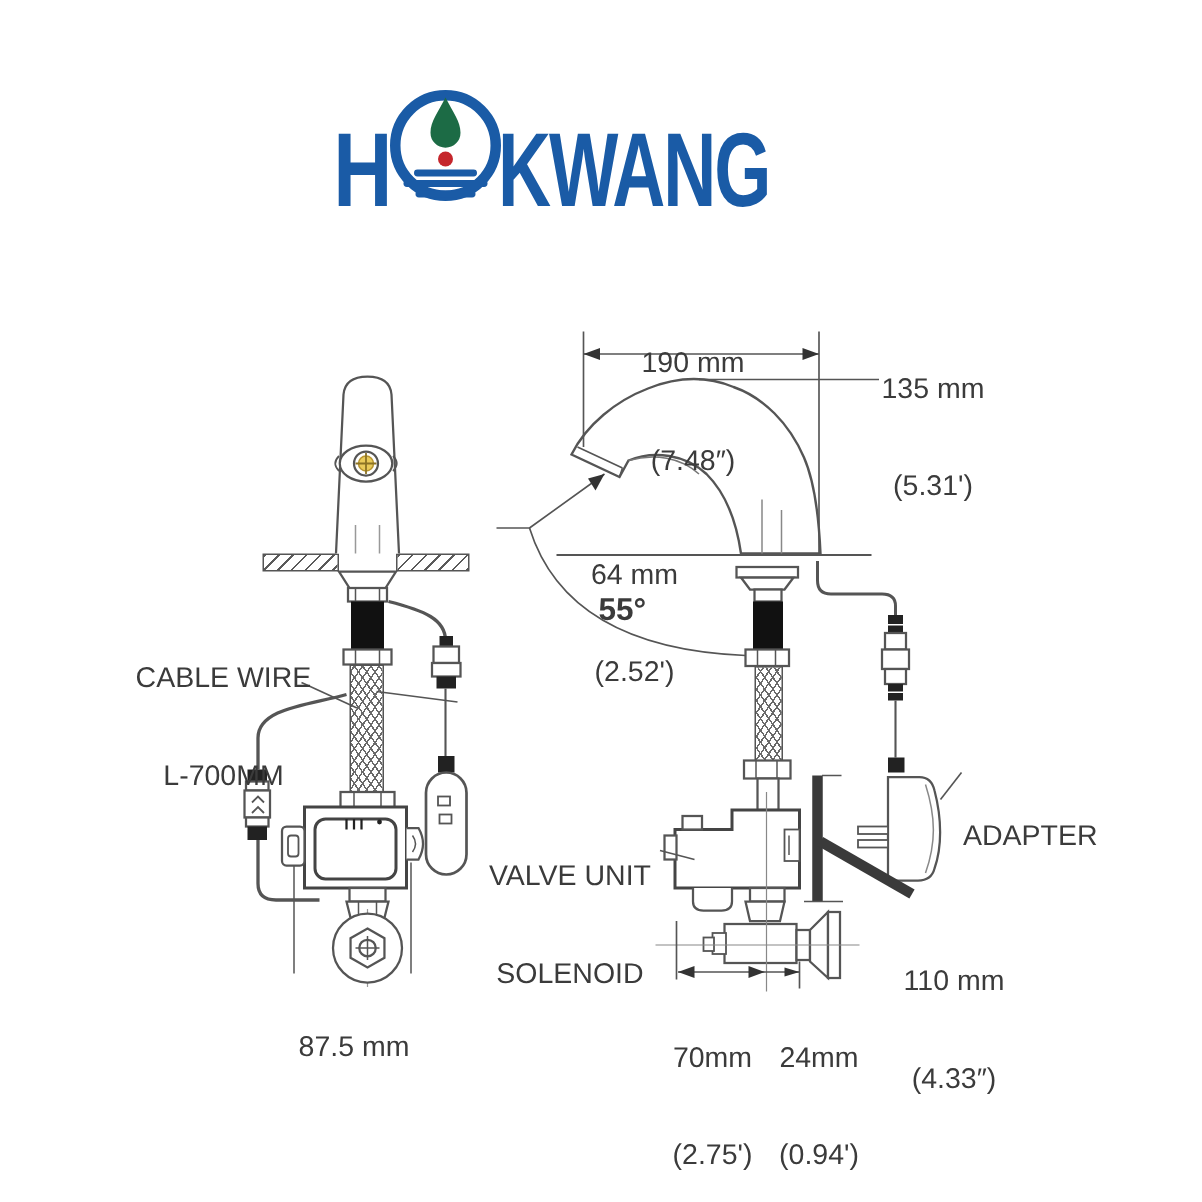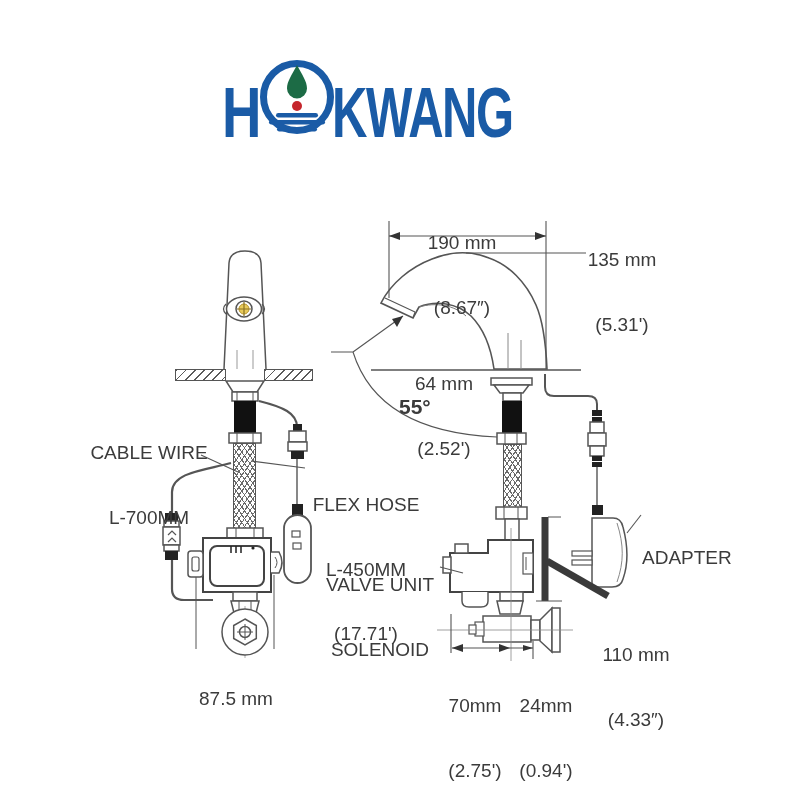--- a/index.html
+++ b/index.html
@@ -204,45 +204,40 @@
 
       <path d="M 201 455 L 238 472"></path>
       <path d="M 305 468 L 251 461"></path>
       <path d="M 440 567 L 463 573"></path>
       <path d="M 641 515 L 627 533"></path>
     </g>
   </svg>
 
   <div class="lbl" style="left:412px;top:189px;width:100px;">
     <div>190 mm</div>
-    <div>(8.67″)</div>
+    <div>(7.48″)</div>
   </div>
 
   <div class="lbl" style="left:580px;top:206px;width:84px;">
     <div>135 mm</div>
     <div>(5.31')</div>
   </div>
 
-  <div class="lbl" style="left:404px;top:330px;width:80px;">
+  <div class="lbl" style="left:383px;top:330px;width:80px;">
     <div>64 mm</div>
     <div>(2.52')</div>
   </div>
 
   <div class="lbl deg" style="left:399px;top:396px;">55°</div>
 
   <div class="lbl" style="left:84px;top:399px;width:130px;text-align:center;">
     <div>CABLE WIRE</div>
     <div>L-700MM</div>
   </div>
 
-  <div class="lbl" style="left:300px;top:451px;width:132px;">
-    <div>FLEX HOSE</div>
-    <div>L-450MM</div>
-    <div>(17.71')</div>
-  </div>
 
   <div class="lbl" style="left:315px;top:531px;width:130px;">
     <div>VALVE UNIT</div>
     <div>SOLENOID</div>
   </div>
 
   <div class="lbl left" style="left:642px;top:503px;">ADAPTER</div>
 
   <div class="lbl" style="left:595px;top:601px;width:82px;">
     <div>110 mm</div>

